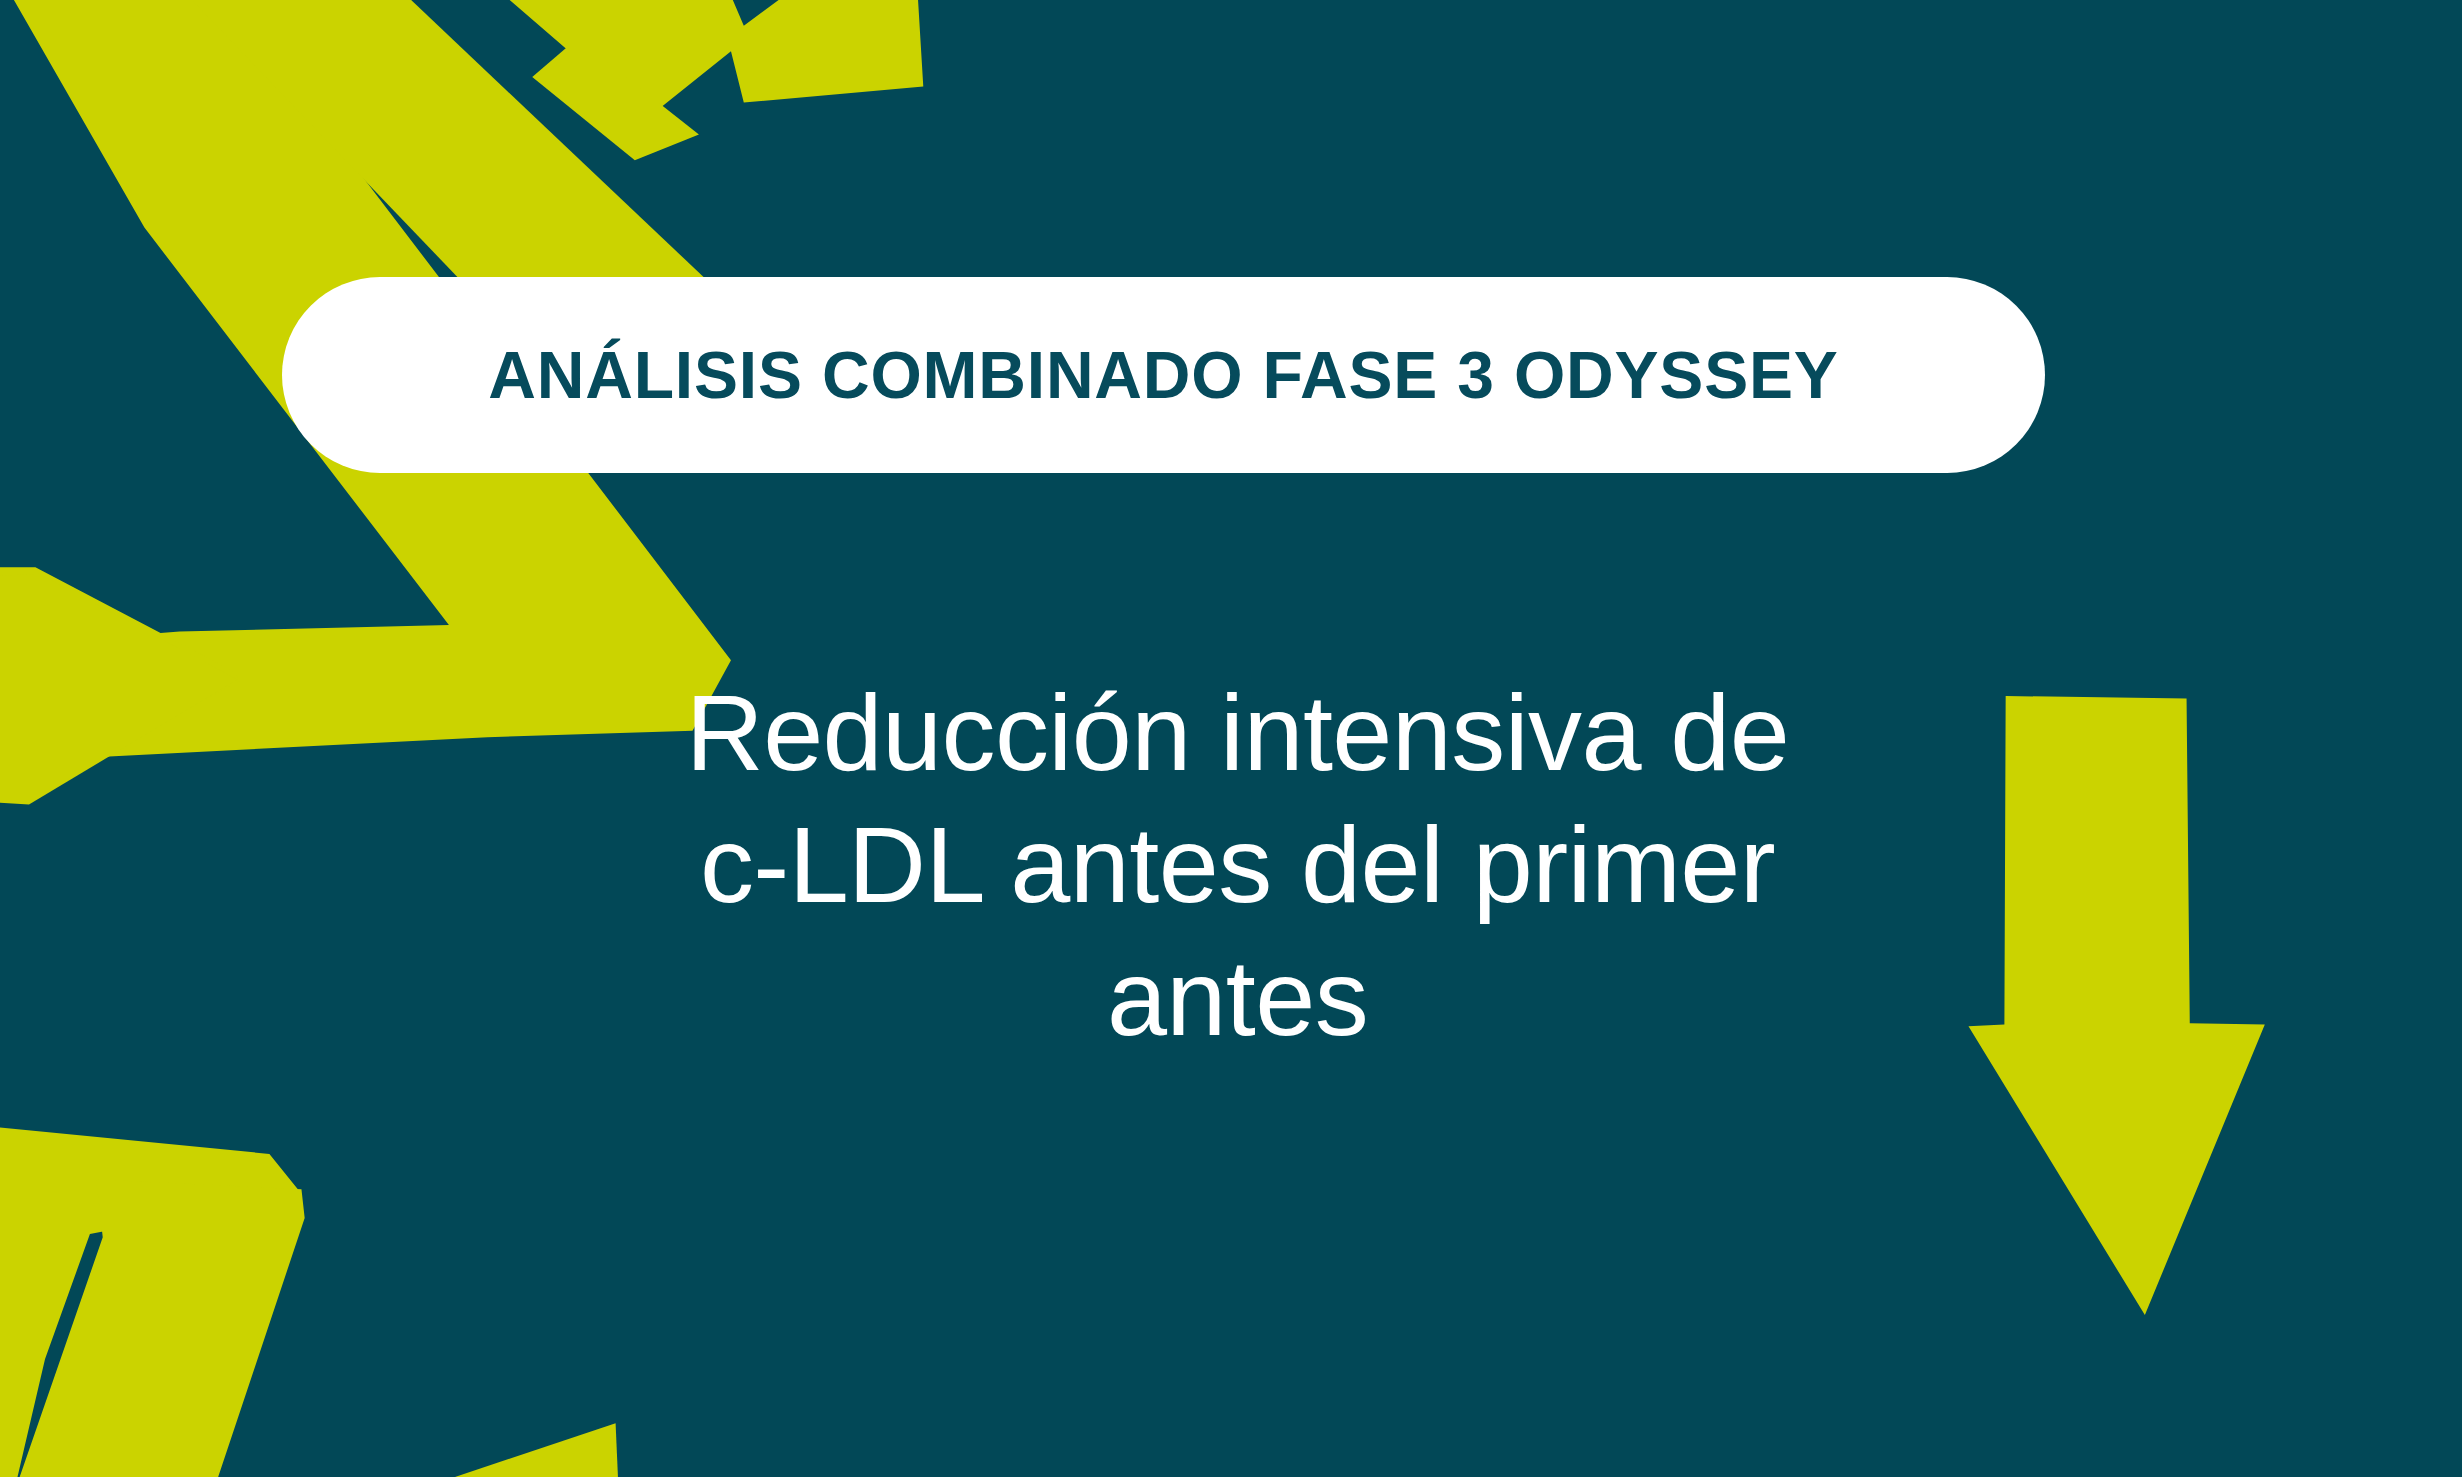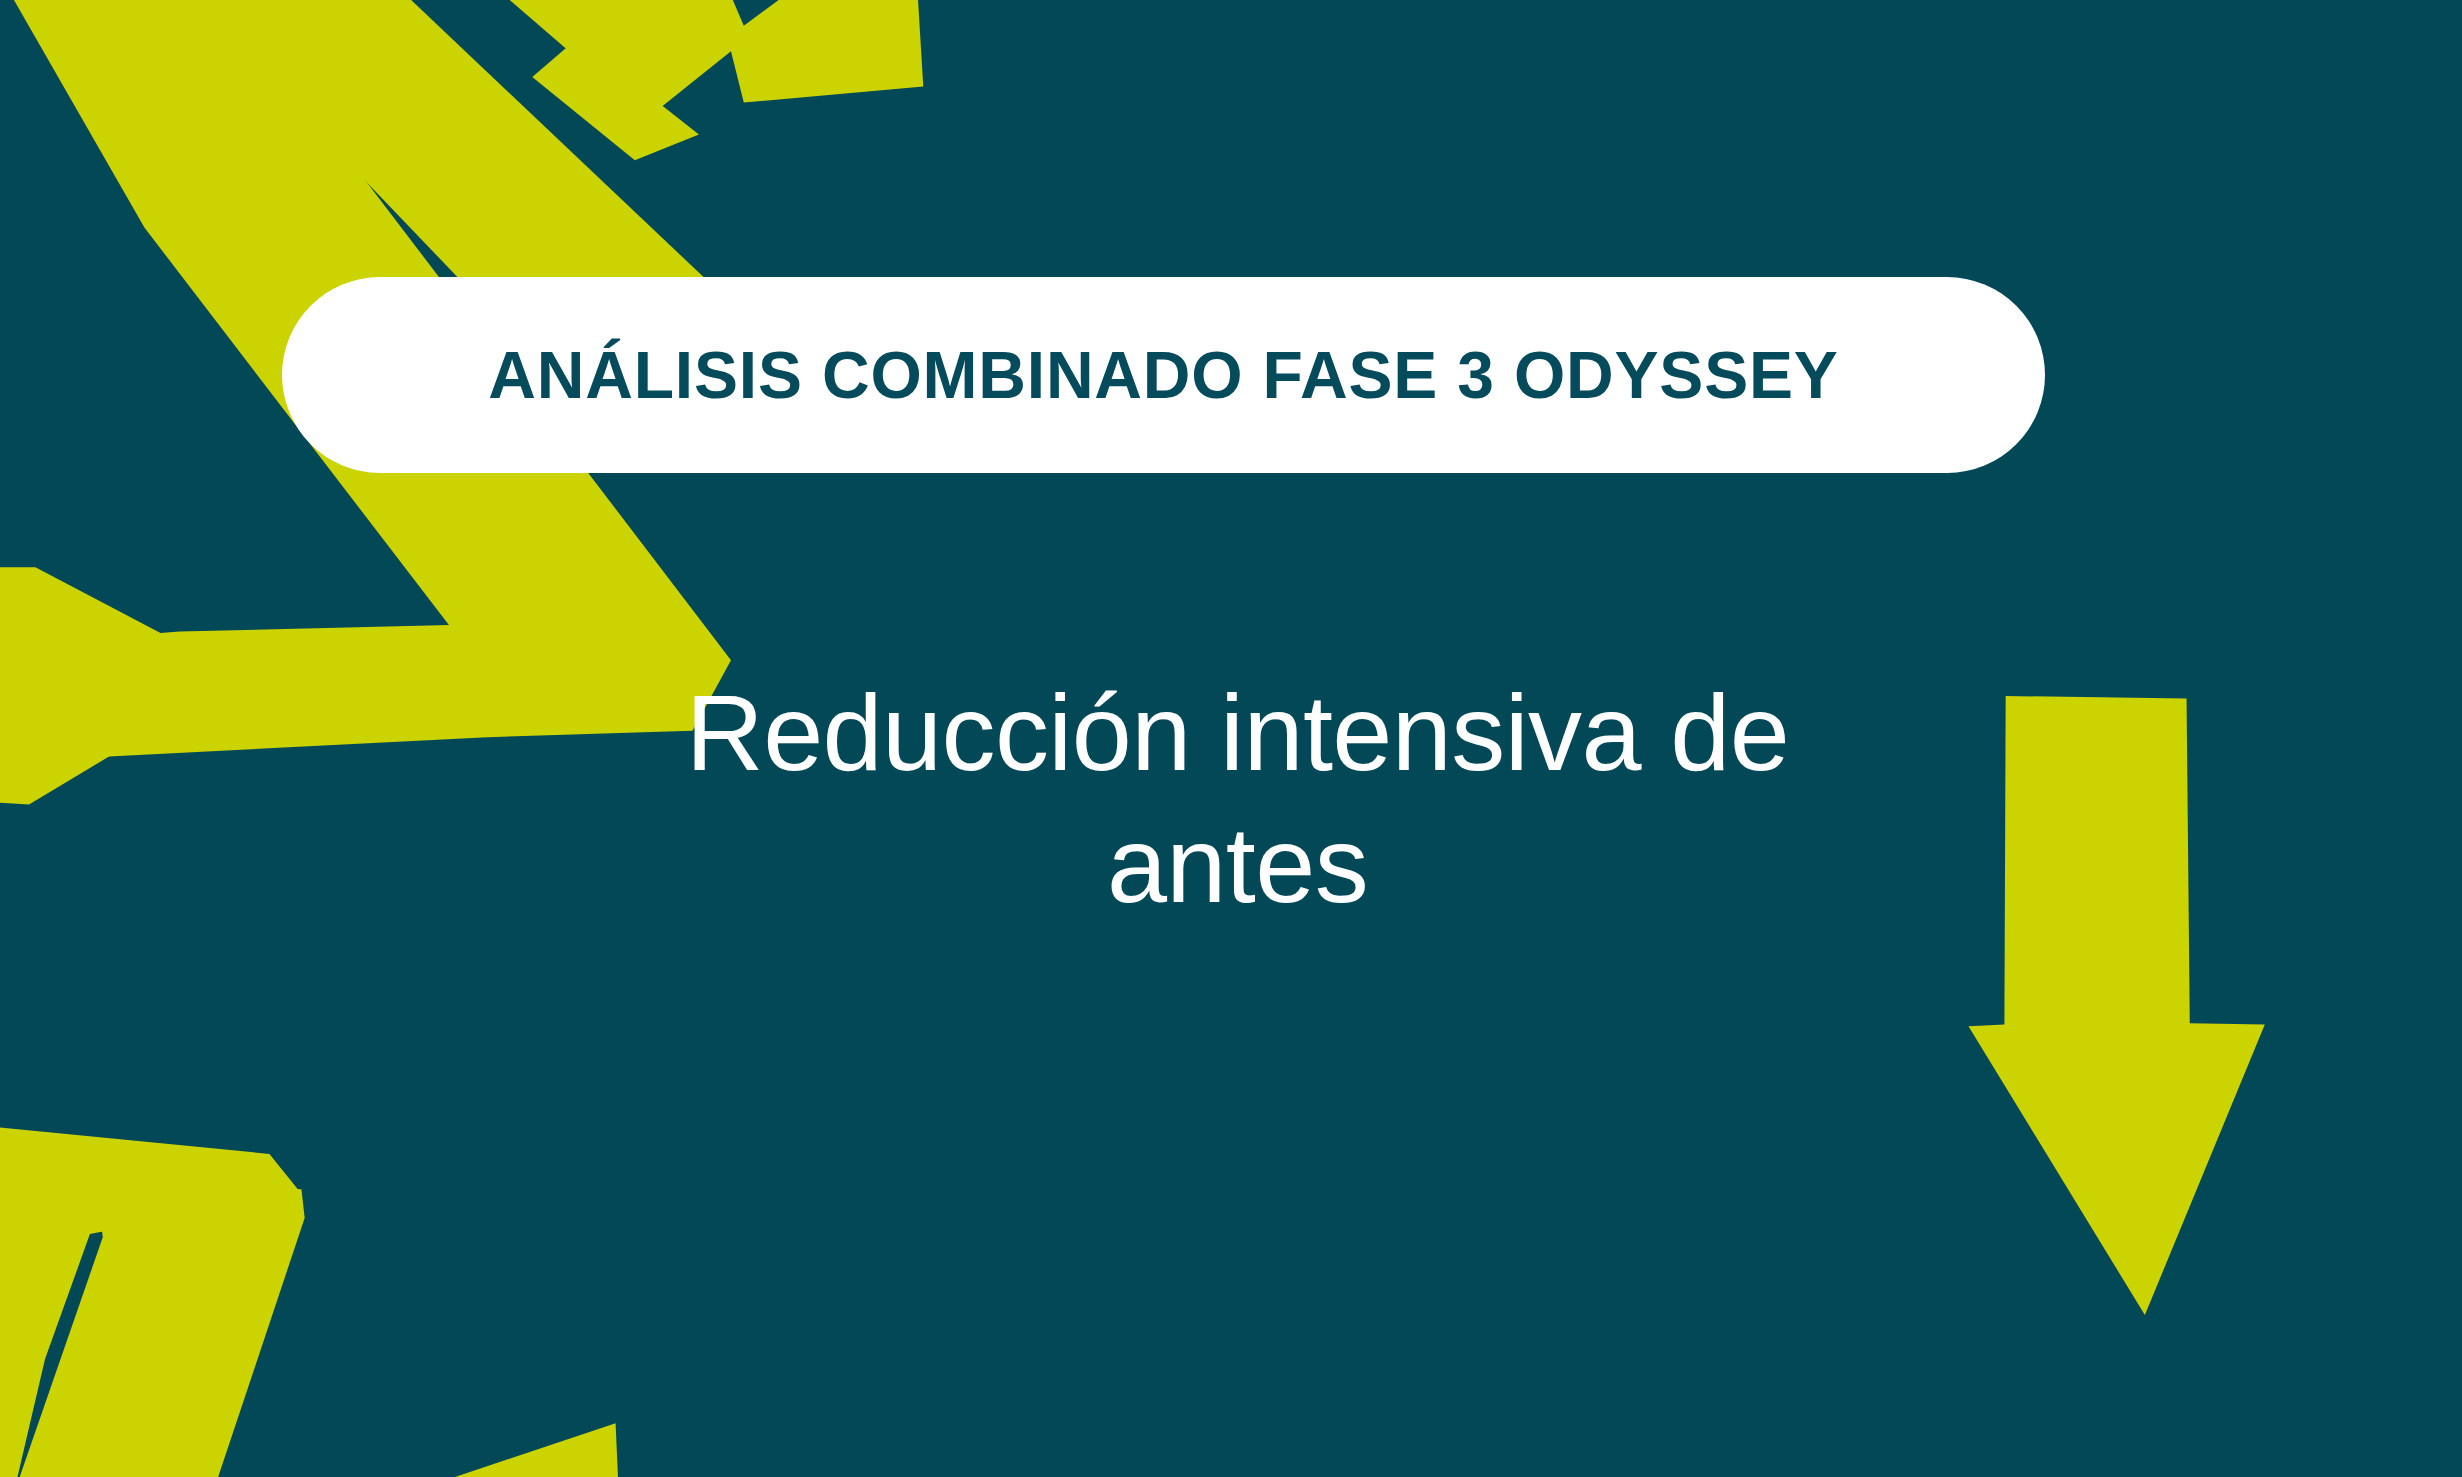--- a/index.html
+++ b/index.html
@@ -104,20 +104,21 @@
     <path fill="#cbd300" d="M 620,2334 L 960,2220 L 965,2334 Z"></path>
 
   </svg>
 
   <div id="badge">
     <span id="badge-label">ANÁLISIS COMBINADO FASE 3 ODYSSEY</span>
   </div>
 
   <div id="headline">
     <span class="ln">Reducción intensiva de</span>
+    <span class="ln">c-LDL antes del primer</span>
     <span class="ln">antes</span>
   </div>
 
   <svg id="down-arrow" viewBox="0 0 480 965">
     <path fill="#cbd300" d="M 68,0 L 350,4 L 355,510 L 472,512 L 285,965 L 10,515 L 66,512 Z"></path>
   </svg>
 
 </div>
 
 

